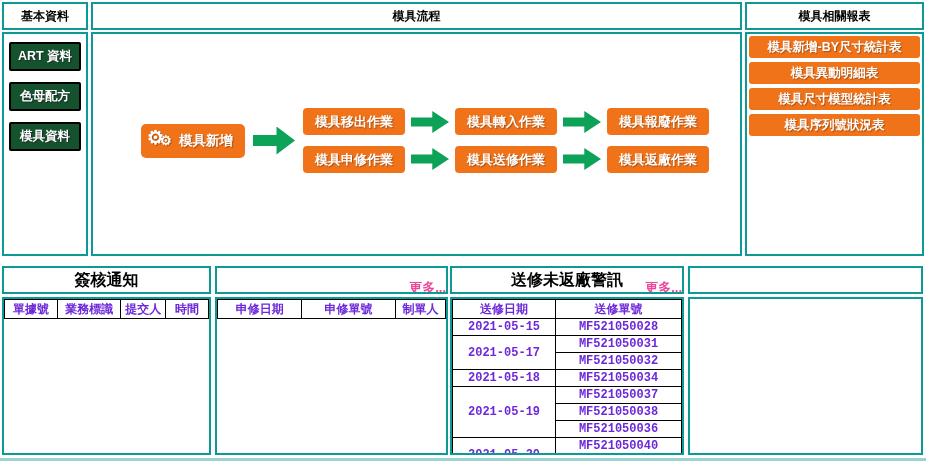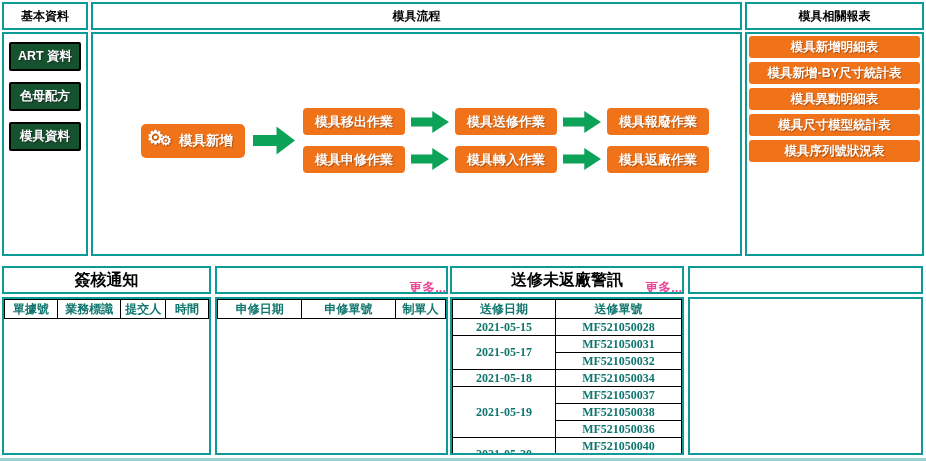--- a/index.html
+++ b/index.html
@@ -130,23 +130,23 @@
     transform: translateY(-50%);
     color: #ec4899;
     font-weight: bold;
     font-size: 13px;
     cursor: pointer;
     margin-top: 8px;
   }
   table {
     width: 100%;
     border-collapse: collapse;
-    font-family: Liberation Serif, serif;
-    font-weight: bold;
-    color: #0f766e;
+    font-family: Liberation Mono, monospace;
+    font-weight: bold;
+    color: #6d28d9;
   }
   th, td {
     border: 1px solid #000;
     font-size: 12px;
     text-align: center;
     padding: 0;
   }
   th { height: 19px; }
   td { height: 17px; }
 
@@ -183,39 +183,38 @@
     <div id="flow-stages" style="display:flex;align-items:center;">
         <div class="stage-col">
           <button class="obtn">模具移出作業</button>
           <button class="obtn">模具申修作業</button>
         </div>
         <div class="arrow-stack">
           <div class="arrow"></div>
           <div class="arrow"></div>
         </div>
         <div class="stage-col">
+          <button class="obtn">模具轉入作業</button>
           <button class="obtn">模具送修作業</button>
-          <button class="obtn">模具轉入作業</button>
         </div>
         <div class="arrow-stack">
           <div class="arrow"></div>
           <div class="arrow"></div>
         </div>
         <div class="stage-col">
           <button class="obtn">模具報廢作業</button>
           <button class="obtn">模具返廠作業</button>
         </div>
       </div>
   </div>
 </div>
 
 <div class="box panel-title top-title" id="reports-header">模具相關報表</div>
 <div class="box" id="reports-body">
   <div id="report-buttons">
-      <button class="rbtn">模具新增明細表</button>
       <button class="rbtn">模具新增-BY尺寸統計表</button>
       <button class="rbtn">模具異動明細表</button>
       <button class="rbtn">模具尺寸模型統計表</button>
       <button class="rbtn">模具序列號狀況表</button>
     </div>
 </div>
 
 <div class="box panel-title bot-title bt-title" id="approval-title">簽核通知</div>
 <div class="box bt-body" id="approval-body">
   <table>

